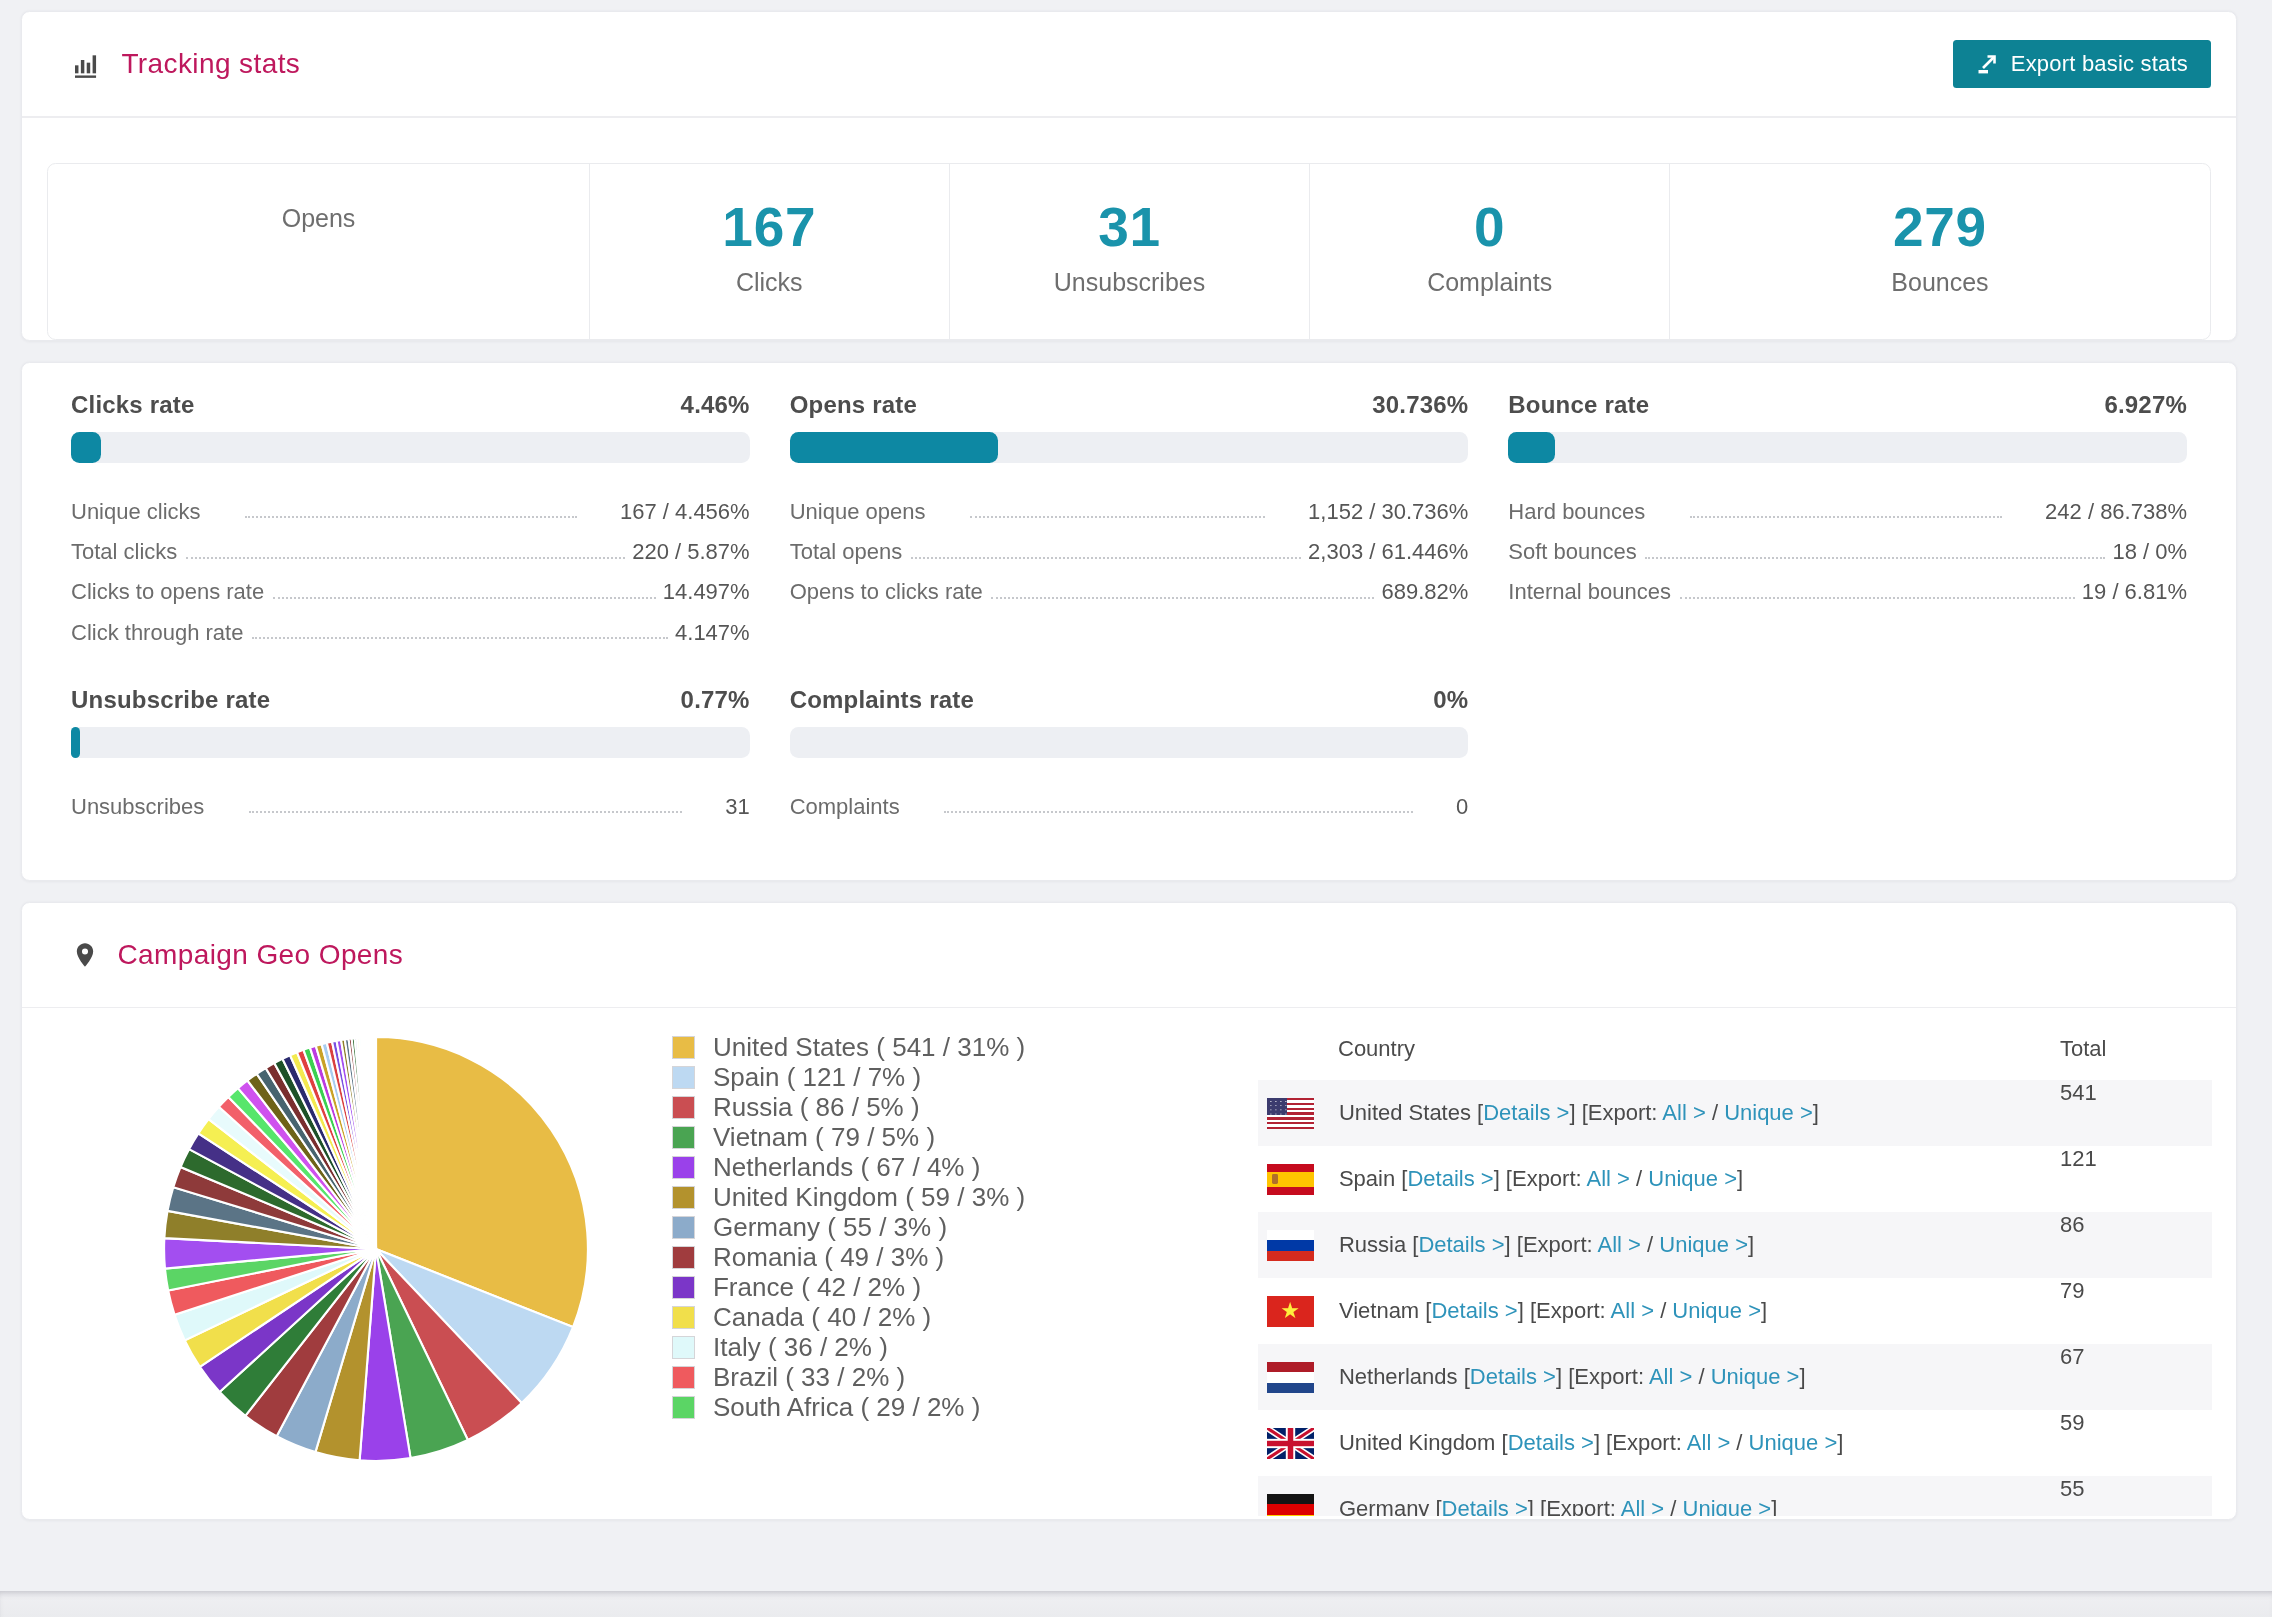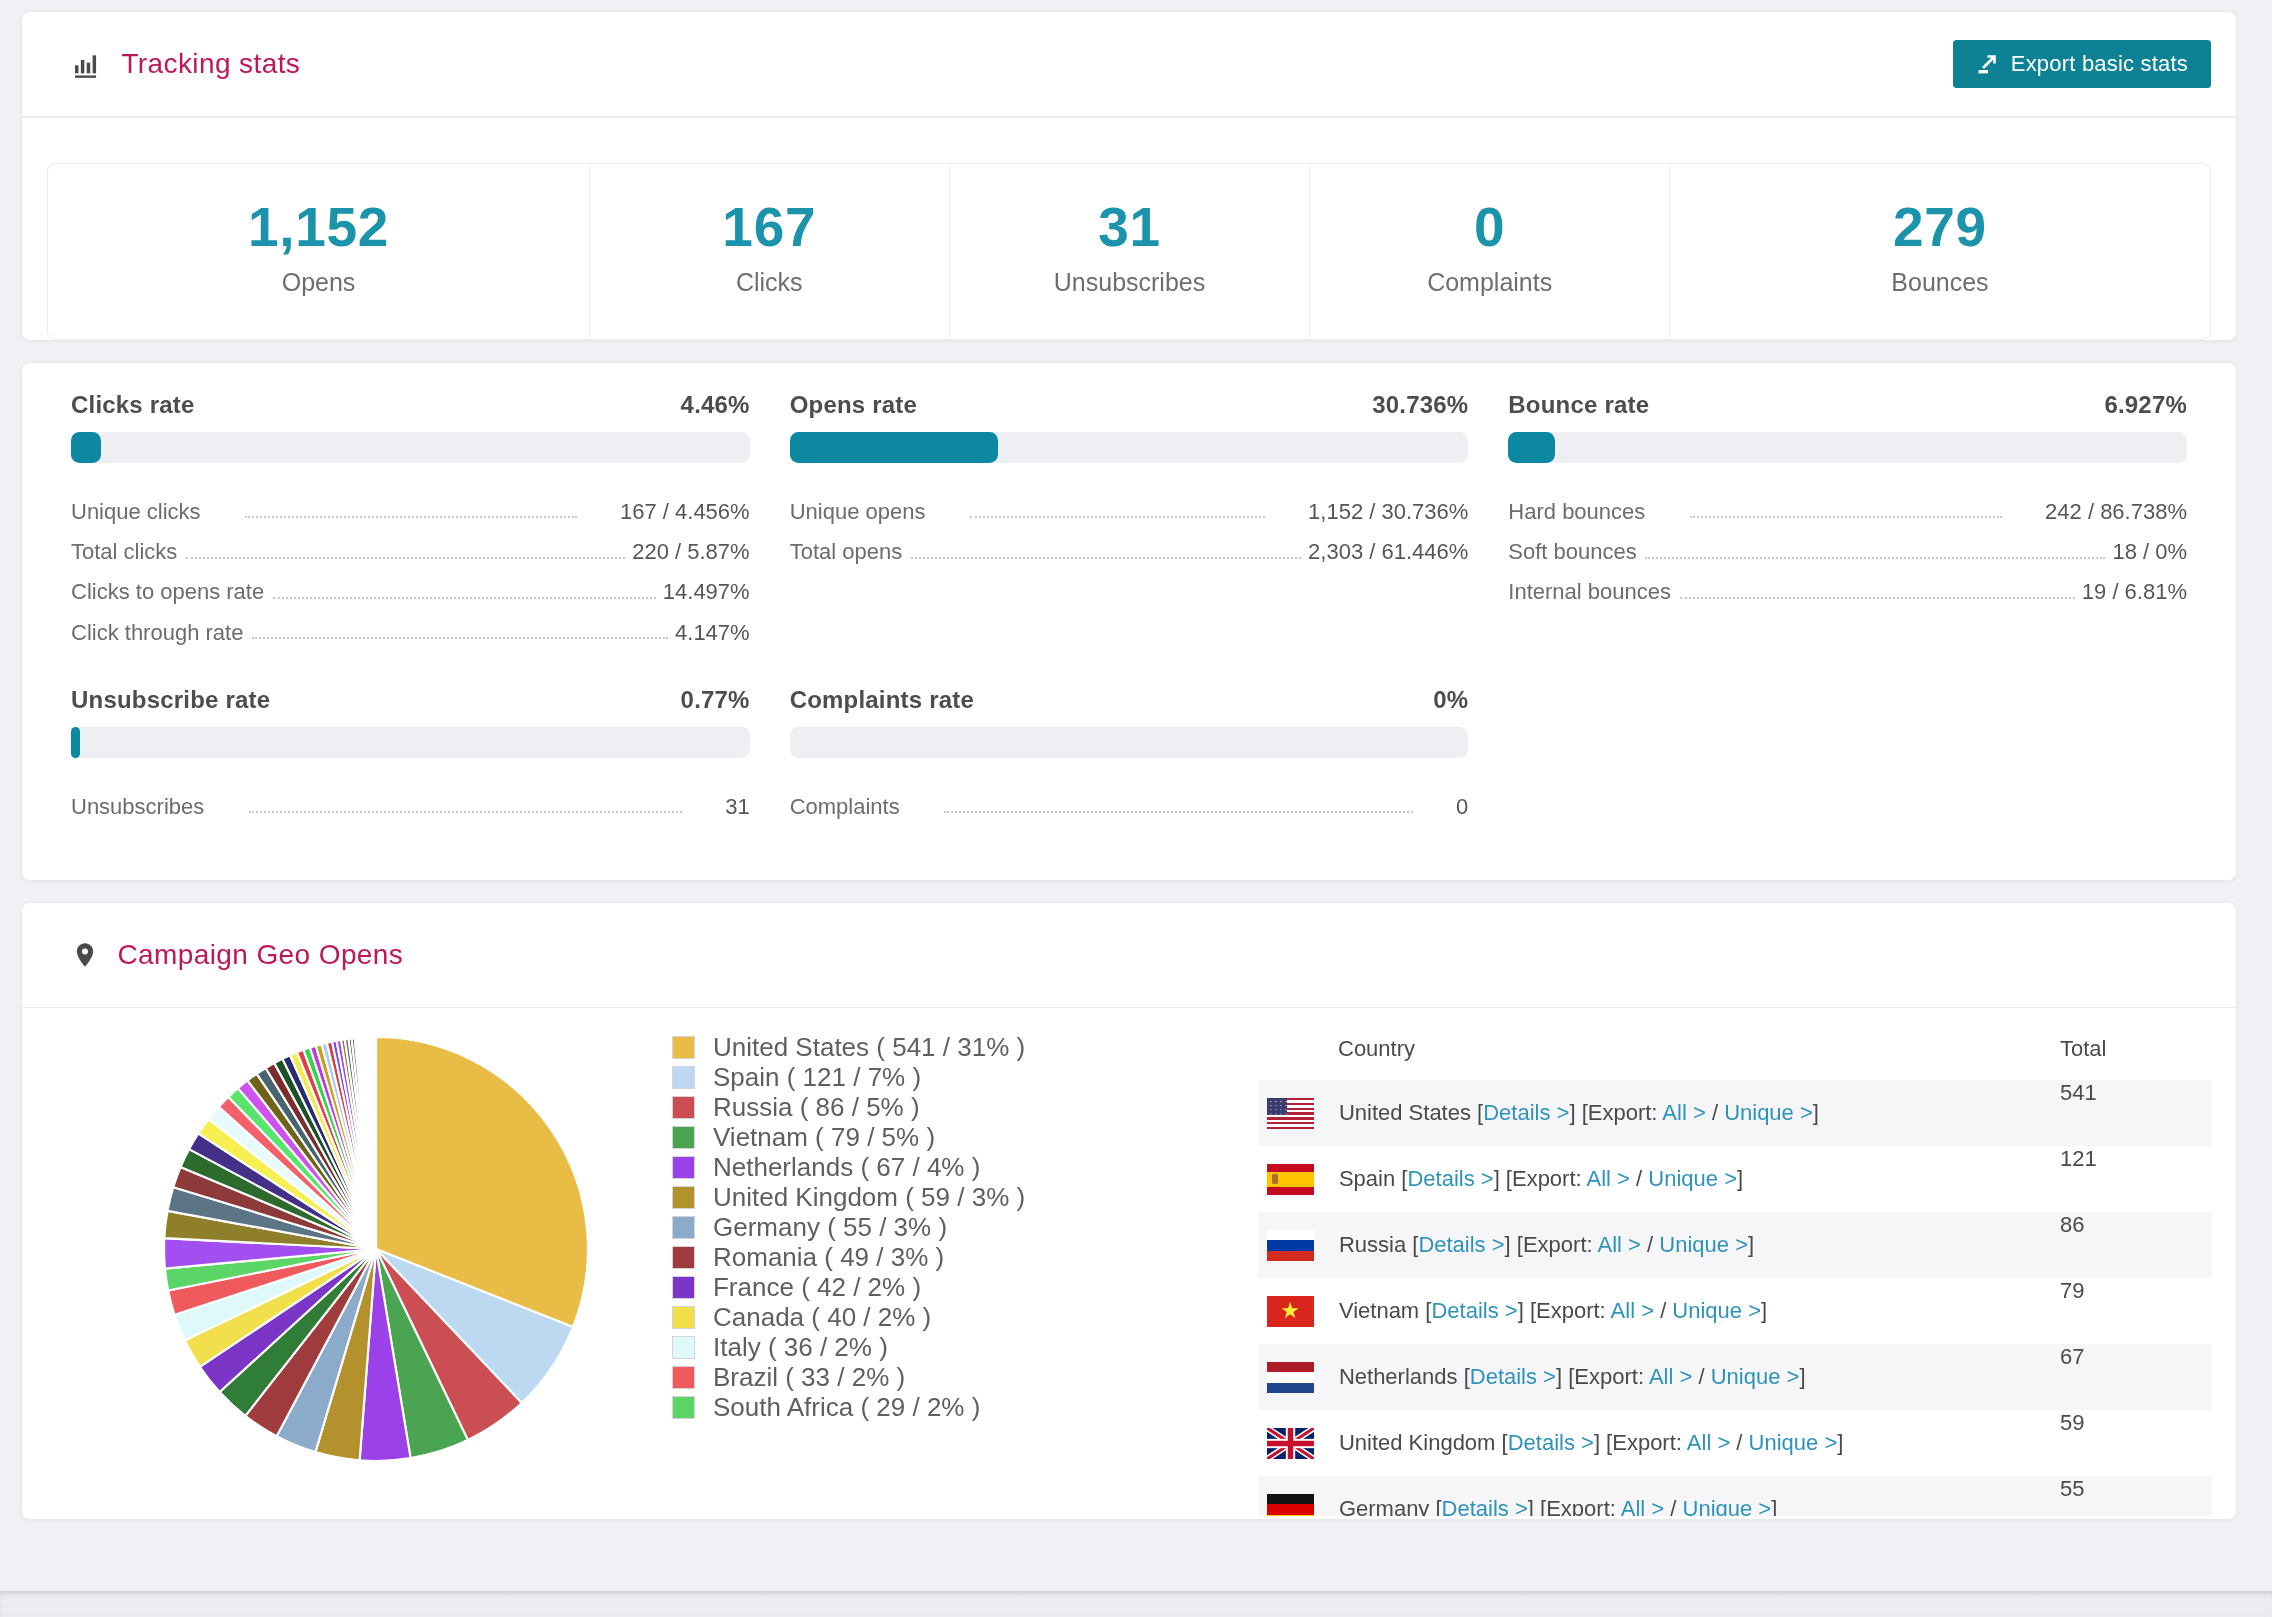--- a/index.html
+++ b/index.html
@@ -124,21 +124,20 @@
             </g>
             <path fill="#fff" d="M3.5 18h9.5v3.4H3.5z"></path>
           </svg>
         </span>
         <span>Export basic stats</span>
       </button>
     </div>
     <div class="divider"></div>
     <div class="stats-row" id="stats-row">
   <div class="stat-cell">
-    <div class="stat-value">1,152</div>
     <div class="stat-label">Opens</div>
   </div>
   <div class="stat-cell">
     <div class="stat-value">167</div>
     <div class="stat-label">Clicks</div>
   </div>
   <div class="stat-cell">
     <div class="stat-value">31</div>
     <div class="stat-label">Unsubscribes</div>
   </div>
@@ -199,20 +198,25 @@
 
         <div class="rate-row">
           <span class="rate-lab">Unique opens</span>
           <span class="leader"></span>
           <span class="rate-val">1,152 / 30.736%</span>
         </div>
         <div class="rate-row">
           <span class="rate-lab">Total opens</span>
           <span class="leader"></span>
           <span class="rate-val">2,303 / 61.446%</span>
+        </div>
+        <div class="rate-row">
+          <span class="rate-lab">Opens to clicks rate</span>
+          <span class="leader"></span>
+          <span class="rate-val">689.82%</span>
         </div>
     </div>
   </div>
   <div class="rate-block">
     <div class="rate-head">
       <span class="rate-title">Bounce rate</span>
       <span class="rate-value">6.927%</span>
     </div>
     <div class="progress">
       <div class="progress-fill" style="width:6.927%;"></div>

